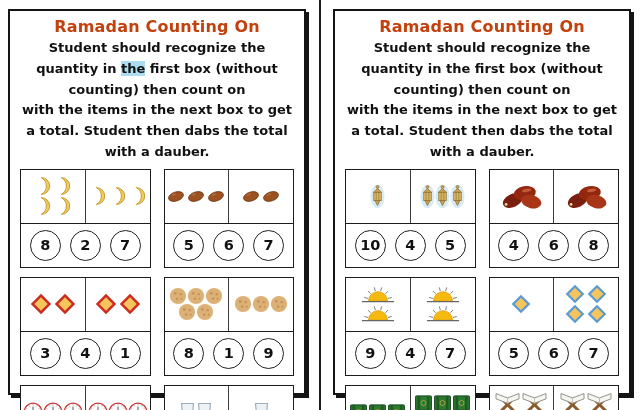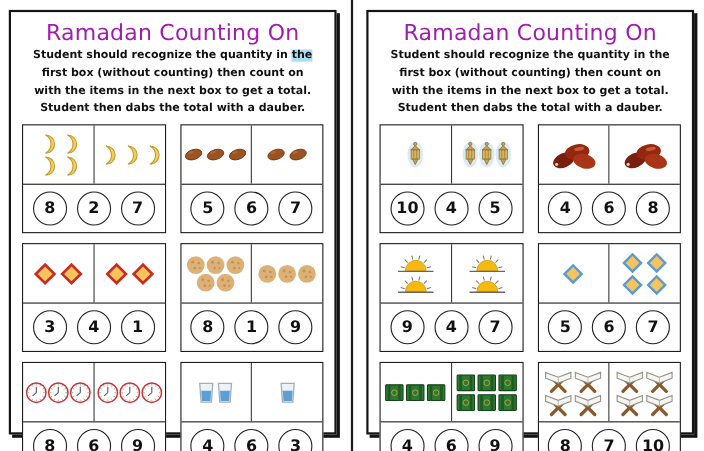--- a/index.html
+++ b/index.html
@@ -9,25 +9,25 @@
   }
   .page-divider{position:absolute;left:319px;top:0;width:2px;height:410px;background:#1b1b1b;}
   .page{
     position:absolute;top:9px;width:298px;height:386px;background:#fff;
     border:2px solid #141414;box-shadow:3px 3px 0 #141414;box-sizing:border-box;
     padding:4px 10px 6px 10px;
   }
   .page-left{left:8px;}
   .page-right{left:333px;}
   .title{
-    text-align:center;font-size:20px;font-weight:normal;color:#a21caf;
+    text-align:center;font-size:16px;font-weight:bold;color:#c2410c;
     margin:2px 0 2px 0;letter-spacing:0.2px;
   }
   .instructions{
-    text-align:center;font-size:10px;font-weight:bold;color:#111;
+    text-align:center;font-size:13px;font-weight:bold;color:#111;
     margin:0 0 6px 0;line-height:1.6;
   }
   .hl{background:#ABDCEF;}
   .grid{
     display:grid;grid-template-columns:1fr 1fr;column-gap:13px;row-gap:9px;
   }
   .exercise{
     border:1.7px solid #1c1c1c;height:99px;display:flex;flex-direction:column;
     box-sizing:border-box;background:#fff;
   }

